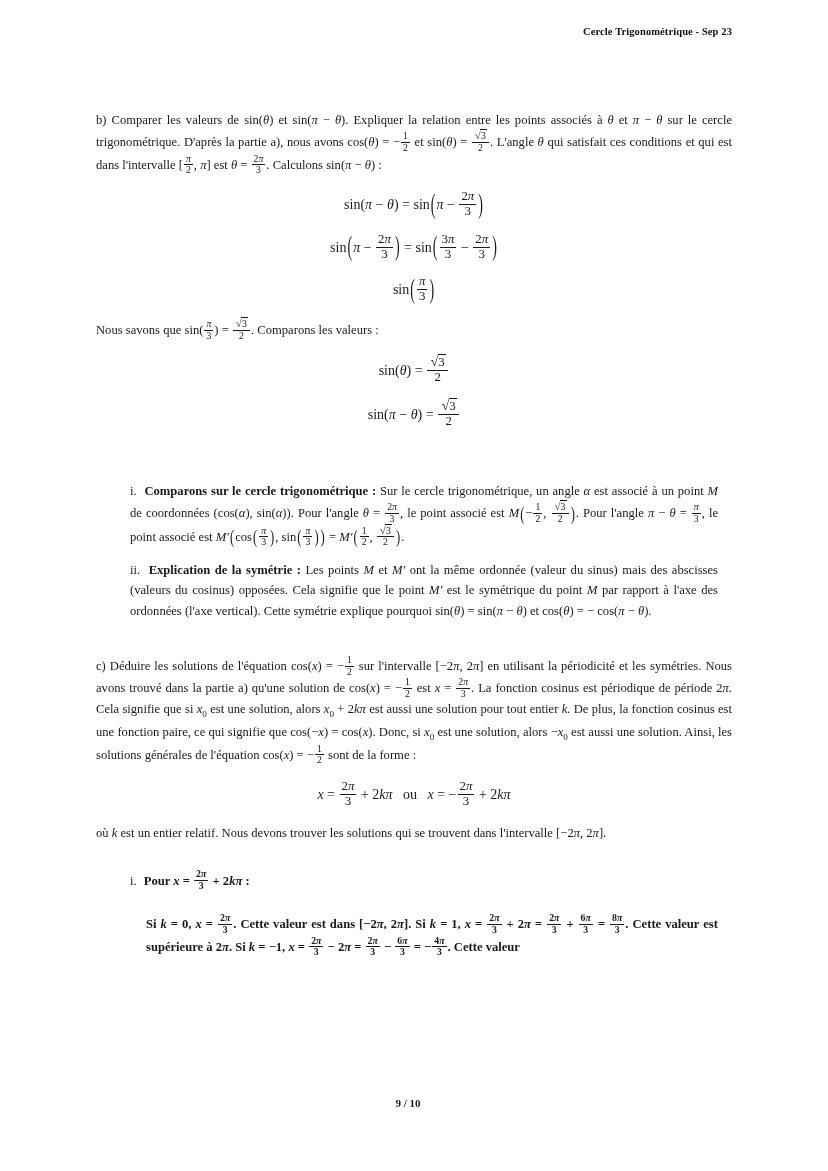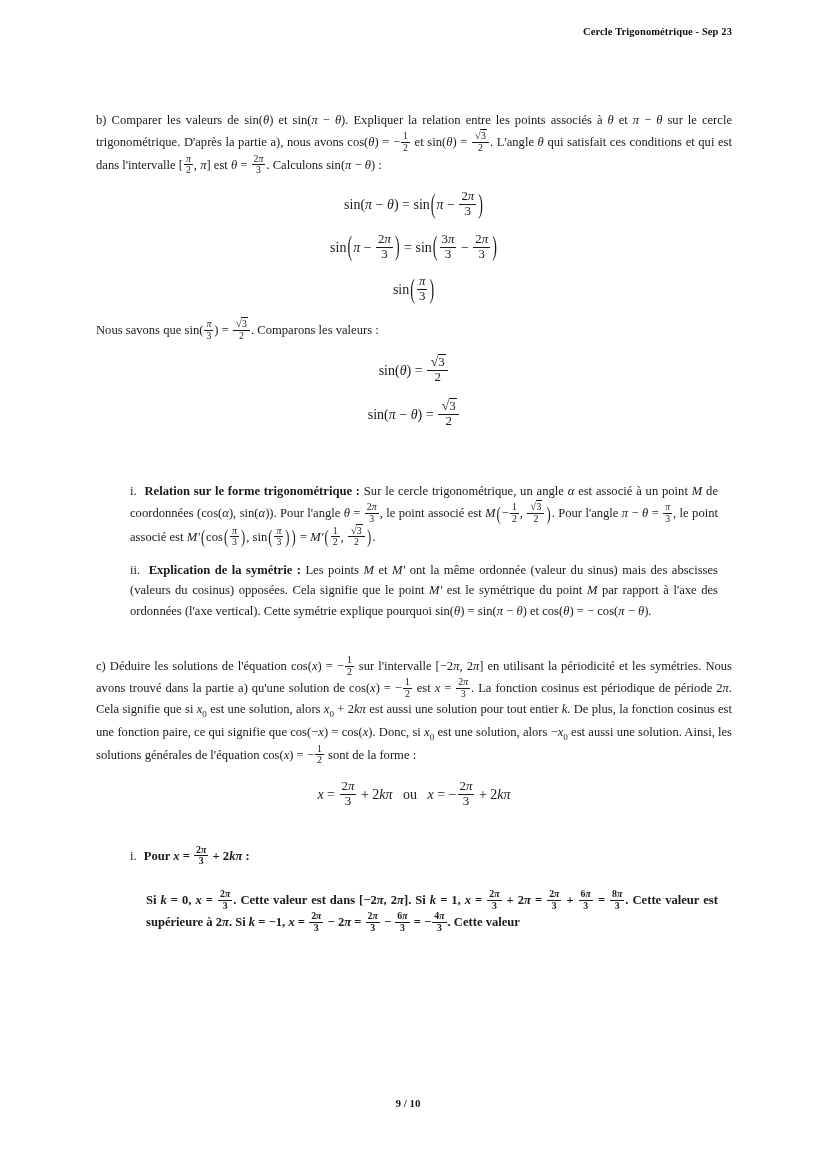--- a/index.html
+++ b/index.html
@@ -163,21 +163,21 @@
       <span class="mroman">sin</span>(<span class="mi">π</span> − <span class="mi">θ</span>) = <span class="frac"><span class="num"><span class="sqrt"><span class="radical">√</span><span class="rad-body">3</span></span></span><span class="den">2</span></span>
     </div>
 
 
     <div class="spacer-lg"></div>
 
     <div class="indent-block">
 
       <p class="list-item">
         <span class="marker">i.</span>
-        <b>Relation sur le forme trigonométrique :</b>
+        <b>Comparons sur le cercle trigonométrique :</b>
         Sur le cercle trigonométrique, un angle <span class="mi">α</span> est associé à un point <span class="mi">M</span> de coordonnées (<span class="mroman">cos</span>(<span class="mi">α</span>), <span class="mroman">sin</span>(<span class="mi">α</span>)). Pour l'angle <span class="mi">θ</span> = <span class="frac frac-sm"><span class="num">2<span class="mi">π</span></span><span class="den">3</span></span>, le point associé est <span class="mi">M</span><span class="paren-mid">(</span>−<span class="frac frac-sm"><span class="num">1</span><span class="den">2</span></span>, <span class="frac frac-sm"><span class="num"><span class="sqrt"><span class="radical">√</span><span class="rad-body">3</span></span></span><span class="den">2</span></span><span class="paren-mid">)</span>. Pour l'angle <span class="mi">π</span> − <span class="mi">θ</span> = <span class="frac frac-sm"><span class="num"><span class="mi">π</span></span><span class="den">3</span></span>, le point associé est <span class="mi">M′</span><span class="paren-mid">(</span><span class="mroman">cos</span><span class="paren-mid">(</span><span class="frac frac-sm"><span class="num"><span class="mi">π</span></span><span class="den">3</span></span><span class="paren-mid">)</span>, <span class="mroman">sin</span><span class="paren-mid">(</span><span class="frac frac-sm"><span class="num"><span class="mi">π</span></span><span class="den">3</span></span><span class="paren-mid">)</span><span class="paren-mid">)</span> = <span class="mi">M′</span><span class="paren-mid">(</span><span class="frac frac-sm"><span class="num">1</span><span class="den">2</span></span>, <span class="frac frac-sm"><span class="num"><span class="sqrt"><span class="radical">√</span><span class="rad-body">3</span></span></span><span class="den">2</span></span><span class="paren-mid">)</span>.
       </p>
 
       <p class="list-item">
         <span class="marker">ii.</span>
         <b>Explication de la symétrie :</b>
         Les points <span class="mi">M</span> et <span class="mi">M′</span> ont la même ordonnée (valeur du sinus) mais des abscisses (valeurs du cosinus) opposées. Cela signifie que le point <span class="mi">M′</span> est le symétrique du point <span class="mi">M</span> par rapport à l'axe des ordonnées (l'axe vertical). Cette symétrie explique pourquoi <span class="mroman">sin</span>(<span class="mi">θ</span>) = <span class="mroman">sin</span>(<span class="mi">π</span> − <span class="mi">θ</span>) et <span class="mroman">cos</span>(<span class="mi">θ</span>) = − <span class="mroman">cos</span>(<span class="mi">π</span> − <span class="mi">θ</span>).
       </p>
 
     </div>
@@ -185,20 +185,23 @@
     <div class="spacer-md"></div>
 
     <p class="body">
       c) Déduire les solutions de l'équation <span class="mroman">cos</span>(<span class="mi">x</span>) = −<span class="frac frac-sm"><span class="num">1</span><span class="den">2</span></span> sur l'intervalle [−2<span class="mi">π</span>, 2<span class="mi">π</span>] en utilisant la périodicité et les symétries. Nous avons trouvé dans la partie a) qu'une solution de <span class="mroman">cos</span>(<span class="mi">x</span>) = −<span class="frac frac-sm"><span class="num">1</span><span class="den">2</span></span> est <span class="mi">x</span> = <span class="frac frac-sm"><span class="num">2<span class="mi">π</span></span><span class="den">3</span></span>. La fonction cosinus est périodique de période 2<span class="mi">π</span>. Cela signifie que si <span class="mi">x</span><sub>0</sub> est une solution, alors <span class="mi">x</span><sub>0</sub> + 2<span class="mi">kπ</span> est aussi une solution pour tout entier <span class="mi">k</span>. De plus, la fonction cosinus est une fonction paire, ce qui signifie que <span class="mroman">cos</span>(−<span class="mi">x</span>) = <span class="mroman">cos</span>(<span class="mi">x</span>). Donc, si <span class="mi">x</span><sub>0</sub> est une solution, alors −<span class="mi">x</span><sub>0</sub> est aussi une solution. Ainsi, les solutions générales de l'équation <span class="mroman">cos</span>(<span class="mi">x</span>) = −<span class="frac frac-sm"><span class="num">1</span><span class="den">2</span></span> sont de la forme :
     </p>
 
     <div class="eq eq-tall">
       <span class="mi">x</span> = <span class="frac"><span class="num">2<span class="mi">π</span></span><span class="den">3</span></span> + 2<span class="mi">kπ</span> &nbsp;&nbsp;ou&nbsp;&nbsp; <span class="mi">x</span> = −<span class="frac"><span class="num">2<span class="mi">π</span></span><span class="den">3</span></span> + 2<span class="mi">kπ</span>
     </div>
 
+    <p class="body">
+      où <span class="mi">k</span> est un entier relatif. Nous devons trouver les solutions qui se trouvent dans l'intervalle [−2<span class="mi">π</span>, 2<span class="mi">π</span>].
+    </p>
 
     <div class="spacer-md"></div>
 
     <div class="indent-block">
       <p class="list-item">
         <span class="marker">i.</span>
         <b>Pour <span class="mi">x</span> = <span class="frac frac-sm"><span class="num">2<span class="mi">π</span></span><span class="den">3</span></span> + 2<span class="mi">kπ</span> :</b>
       </p>
 
       <div class="spacer-sm"></div>

